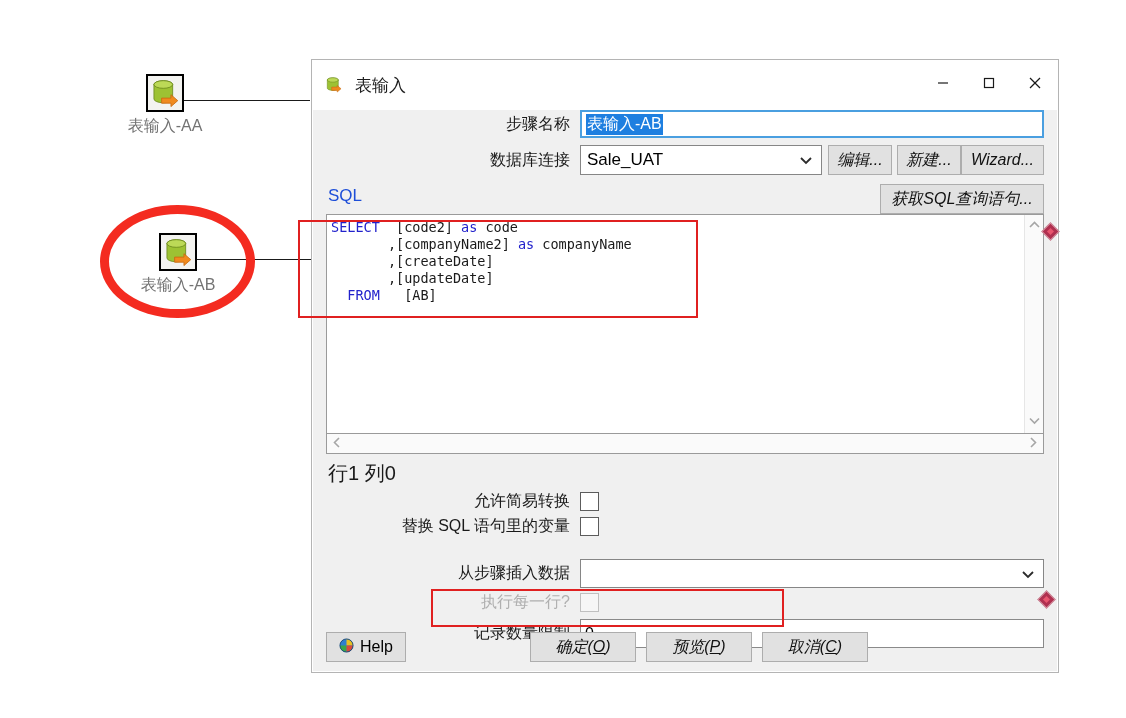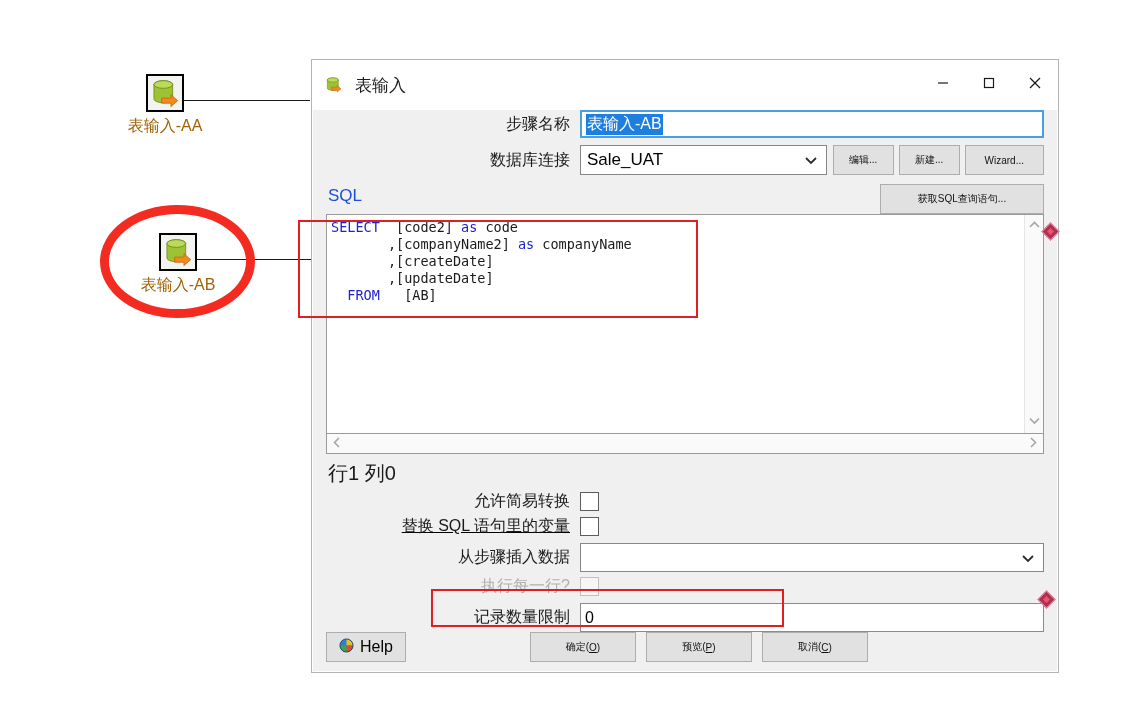--- a/index.html
+++ b/index.html
@@ -13,21 +13,21 @@
   }
   .canvas{position:absolute;left:0;top:0;width:1126px;height:718px;background:#fff;}
 
   
   .node{position:absolute;text-align:center;width:160px;}
   .node .glyph{
     width:38px;height:38px;margin:0 auto;position:relative;
     border:2px solid #000;background:#f3f3f0;box-sizing:border-box;
   }
   .node .glyph svg{display:block;width:100%;height:100%;}
-  .node .caption{margin-top:4px;font-size:16px;color:#a16207;white-space:nowrap;}
+  .node .caption{margin-top:4px;font-size:16px;color:#737373;white-space:nowrap;}
 
   .wire{position:absolute;height:0;border-top:1.4px solid #1a1a1a;}
 
   .ellipse-annot{
     position:absolute;border:9px solid #f42b20;border-radius:50%;
     box-sizing:border-box;background:transparent;
   }
 
   
   .dialog{
@@ -68,23 +68,24 @@
     font-size:17px;padding-left:6px;
   }
   .combo .arrow{
     width:30px;height:100%;display:flex;align-items:center;justify-content:center;
     flex:none;
   }
 
   .btn{
     border:1px solid #adadad;background:#e1e1e1;height:30px;
     display:inline-flex;align-items:center;justify-content:center;
-    padding:0 9px;font-size:10px;color:#111;box-sizing:border-box;
+    padding:0 9px;font-size:16px;color:#111;box-sizing:border-box;
     font-family:"Liberation Sans","DejaVu Sans",sans-serif;cursor:default;
     white-space:nowrap;
+    font-style:italic;
   }
 
   .sqlcap{font-size:17px;color:#1d4ed8;margin:4px 0 3px 2px;}
 
   .sqlwrap{
     position:relative;height:220px;border:1px solid #9a9a9a;background:#fff;
     box-sizing:border-box;display:flex;gap:46px;
   }
   .sqltext{
     flex:1;overflow:hidden;padding:4px 0 0 4px;
@@ -220,21 +221,21 @@
       <div class="combo" style="width:265px;">
         <span>Sale_UAT</span>
         <span class="arrow">
           <svg width="14" height="14" viewBox="0 0 14 14">
               <polyline points="2,5 7,10 12,5" fill="none" stroke="#2b2b2b" stroke-width="1.8"></polyline>
             </svg>
         </span>
       </div>
       <div class="btn" style="margin-left:6px;width:64px;">编辑...</div>
       <div class="btn" style="margin-left:5px;width:64px;">新建...</div>
-      <div class="btn" style="margin-left:5px;width:84px;">Wizard...</div>
+      <div class="btn" style="width:84px;">Wizard...</div>
     </div>
 
     <div style="display:flex;align-items:flex-start;justify-content:space-between;">
       <div class="sqlcap">SQL</div>
       <div class="btn" style="width:164px;margin-top:2px;">获取SQL查询语句...</div>
     </div>
 
     <div class="sqlwrap">
       <div class="sqltext"><span class="kw">SELECT</span>  [code2] <span class="kw">as</span> code
        ,[companyName2] <span class="kw">as</span> companyName
@@ -267,21 +268,21 @@
       </span>
     </div>
 
     <div class="status">行1 列0</div>
 
     <div class="row" style="margin-bottom:4px;align-items:center;">
       <div class="lbl w">允许简易转换</div>
       <div class="cbox"></div>
     </div>
 
-    <div class="row" style="margin-bottom:6px;text-decoration:underline;">
+    <div class="row" style="margin-bottom:22px;">
       <div class="lbl w">替换 SQL 语句里的变量</div>
       <div class="cbox"></div>
     </div>
 
     <div class="row" style="margin-bottom:4px;">
       <div class="lbl w">从步骤插入数据</div>
       <div class="combo" style="width:475px;height:29px;">
         <span></span>
         <span class="arrow">
           <svg width="14" height="14" viewBox="0 0 14 14">

